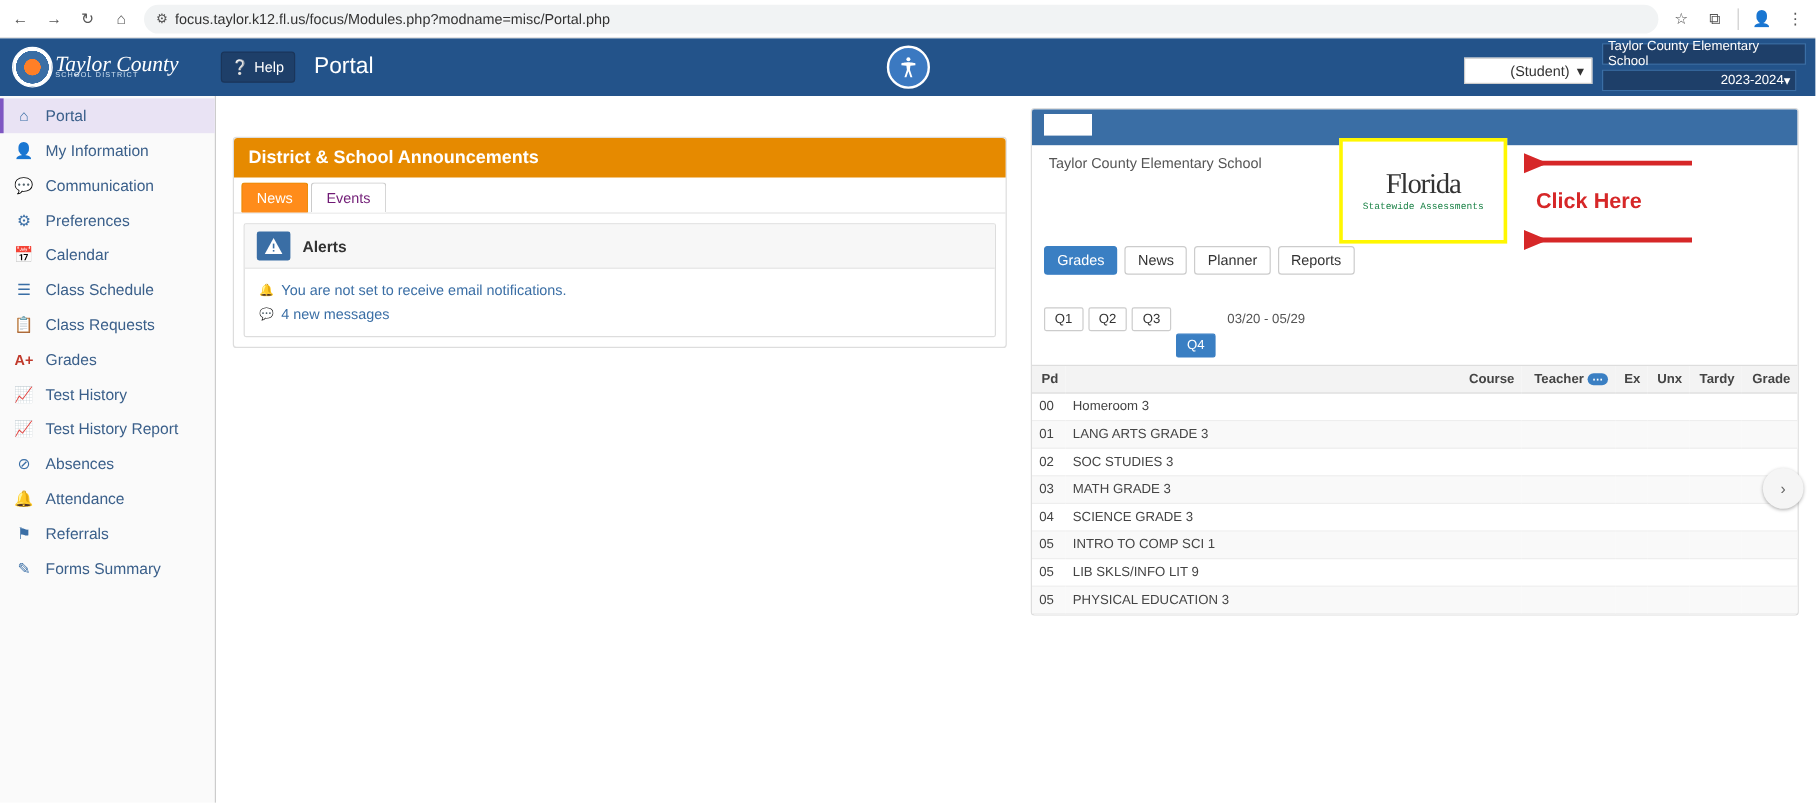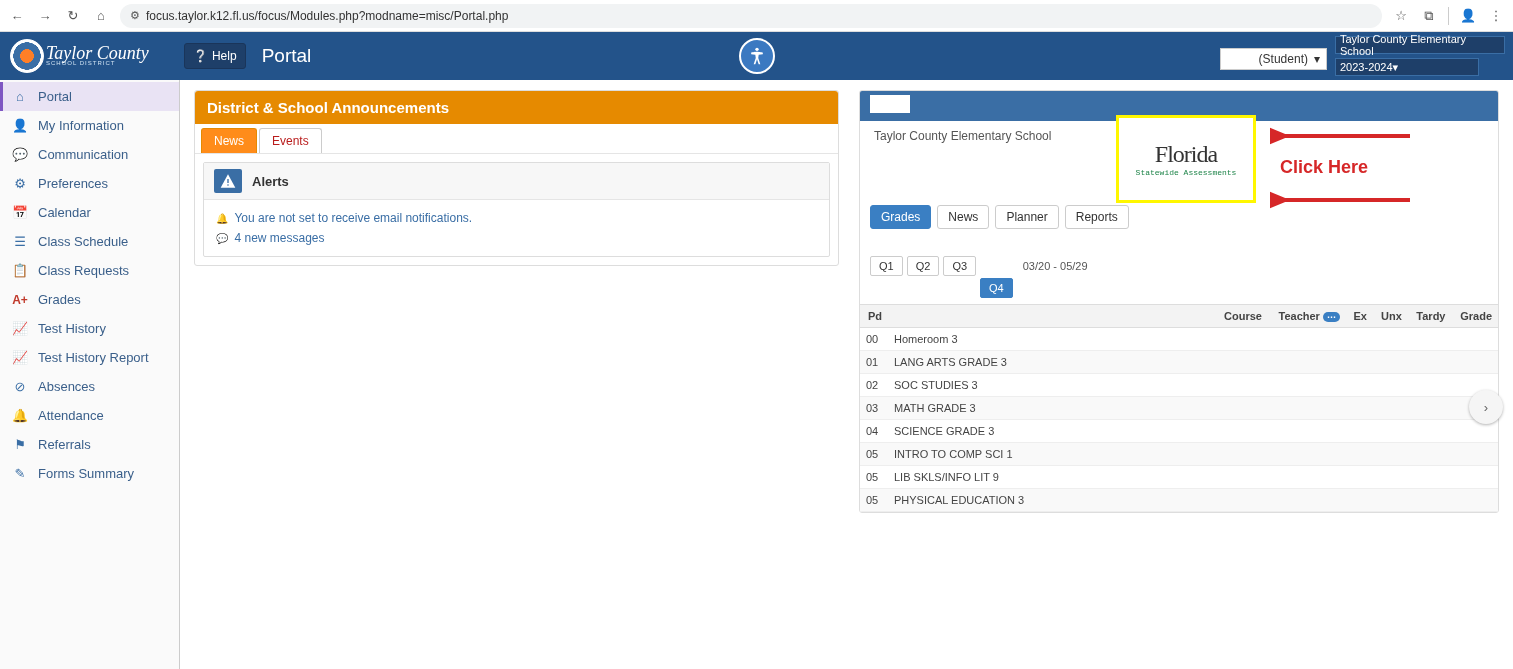--- a/index.html
+++ b/index.html
@@ -14,34 +14,34 @@
   .logo-badge { width:34px; height:34px; border-radius:50%; background:radial-gradient(circle,#ff7f27 30%,#3a6ea5 31%,#3a6ea5 60%,#fff 61%); border:1px solid #fff; display:flex; align-items:center; justify-content:center; font-size:8px; }
   .logo-text { font-family: "Brush Script MT", cursive; font-style:italic; font-size:18px; line-height:14px; color:#fff; }
   .logo-sub { font-size:6px; letter-spacing:1px; color:#cfe2f3; }
   .help-pill { background:#1e3f69; border:1px solid #1a355a; color:#fff; height:26px; display:flex; align-items:center; padding:0 8px; border-radius:3px; font-size:12px; cursor:pointer; gap:4px; margin-left:4px; }
   .portal-title { font-size:19px; color:#fff; margin-left:16px; }
   .access-circle { position:absolute; left:50%; transform:translateX(-50%); width:36px; height:36px; border:2px solid #fff; border-radius:50%; background:#3b79c1; display:flex; align-items:center; justify-content:center; cursor:pointer; }
   .access-circle svg { fill:#fff; width:20px; height:20px; }
   .header-right { position:absolute; right:8px; top:4px; display:flex; gap:8px; align-items:flex-start; }
   .user-select { background:#fff; color:#333; height:22px; min-width:100px; border:1px solid #ccc; font-size:12px; padding:0 6px; display:flex; align-items:center; justify-content:space-between; gap:6px; cursor:pointer; }
   .sel-stack { display:flex; flex-direction:column; gap:4px; }
-  .year-select { background:#1e3f69; color:#fff; border:1px solid #3a6ea5; height:18px; font-size:11px; padding:0 4px; display:flex; align-items:center; justify-content:flex-start; cursor:pointer; width:144px; }
+  .year-select { background:#1e3f69; color:#fff; border:1px solid #3a6ea5; height:18px; font-size:11px; padding:0 4px; display:flex; align-items:center; justify-content:flex-end; cursor:pointer; width:162px; }
   .school-label { background:#1e3f69; color:#fff; border:1px solid #3a6ea5; height:18px; font-size:11px; padding:0 4px; display:flex; align-items:center; width:170px; }
   .layout { display:flex; height:calc(100vh - 80px); }
   .sidebar { width:180px; background:#fafafa; border-right:1px solid #ccc; padding-top:2px; }
   .side-item { display:flex; align-items:center; gap:10px; padding:7px 12px; font-size:13px; color:#3a5f8a; cursor:pointer; }
   .side-item.active { background:#e9e3f4; border-left:3px solid #7e57c2; padding-left:9px; }
   .side-item .ico { width:16px; text-align:center; color:#3a6ea5; }
   .side-item.ap .ico { color:#c0392b; font-weight:bold; font-size:12px; }
   .content { flex:1; display:flex; gap:20px; padding:10px 14px; background:#fff; overflow:auto; }
-  .left-col { width:650px; display:flex; flex-direction:column; gap:6px; }
+  .left-col { width:650px; display:flex; flex-direction:column; gap:6px;margin-top:24px; }
   .ann-card { border:1px solid #ddd; border-radius:3px; background:#fff; }
   .ann-head { background:#e68a00; color:#fff; padding:8px 12px; font-weight:bold; font-size:15px; border-radius:3px 3px 0 0; }
   .tabs-row { display:flex; padding:4px 6px 0 6px; gap:2px; border-bottom:1px solid #e5e5e5; }
-  .tab { padding:5px 12px; font-size:12px; border:1px solid #ccc; border-bottom:none; border-radius:3px 3px 0 0; cursor:pointer; background:#fff; color:#b91c1c; }
+  .tab { padding:5px 12px; font-size:12px; border:1px solid #ccc; border-bottom:none; border-radius:3px 3px 0 0; cursor:pointer; background:#fff; color:#701a75; }
   .tab.active { background:#ff8c1a; color:#fff; border-color:#e68a00; }
   .inner-card { margin:8px; border:1px solid #ddd; border-radius:2px; }
   .inner-head { display:flex; align-items:center; gap:10px; padding:6px 10px; background:#f7f7f7; border-bottom:1px solid #e5e5e5; }
   .alert-badge { width:28px; height:24px; background:#3a6ea5; color:#fff; display:flex; align-items:center; justify-content:center; border-radius:2px; }
   .inner-body { padding:8px 12px; font-size:12px; color:#3a6ea5; }
   .inner-body a { color:#3a6ea5; text-decoration:none; }
   .inner-body .line { display:flex; align-items:center; gap:6px; padding:3px 0; }
   .right-col { flex:1; min-width:640px; display:flex; flex-direction:column; }
   .right-panel { border:1px solid #ddd; border-radius:3px; background:#fff; overflow:hidden; }
   .blue-bar { background:#3a6ea5; height:30px; padding:4px 8px; }

